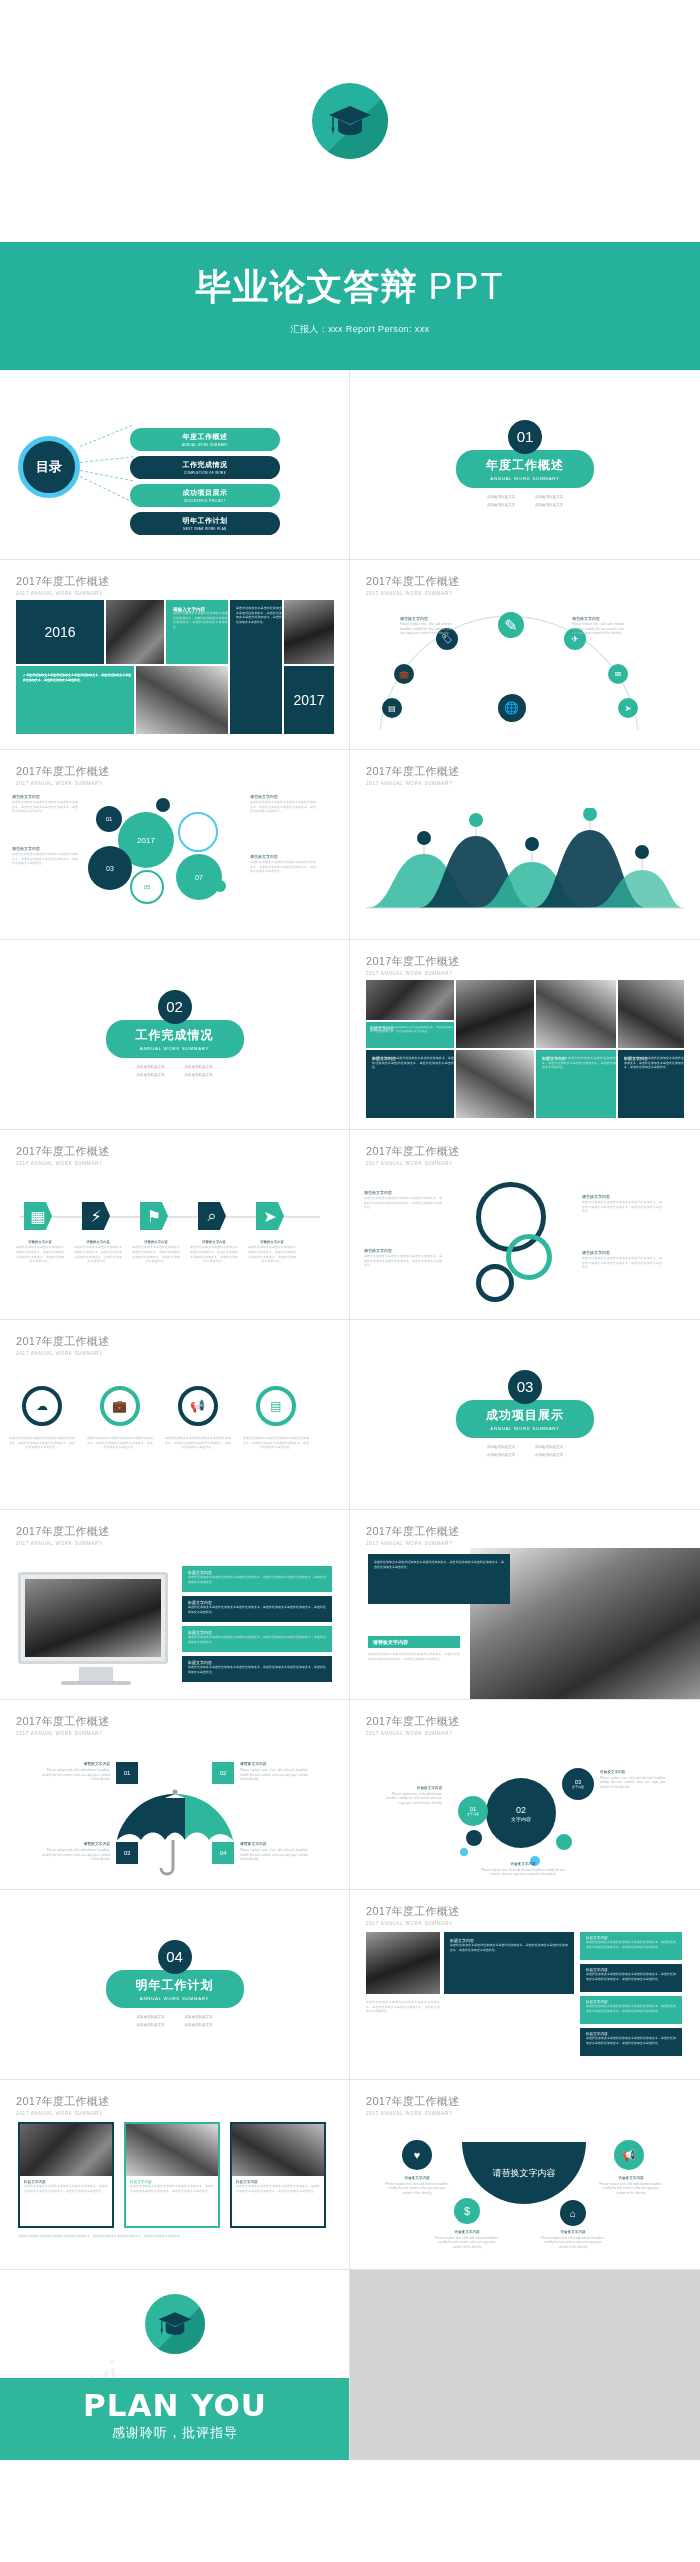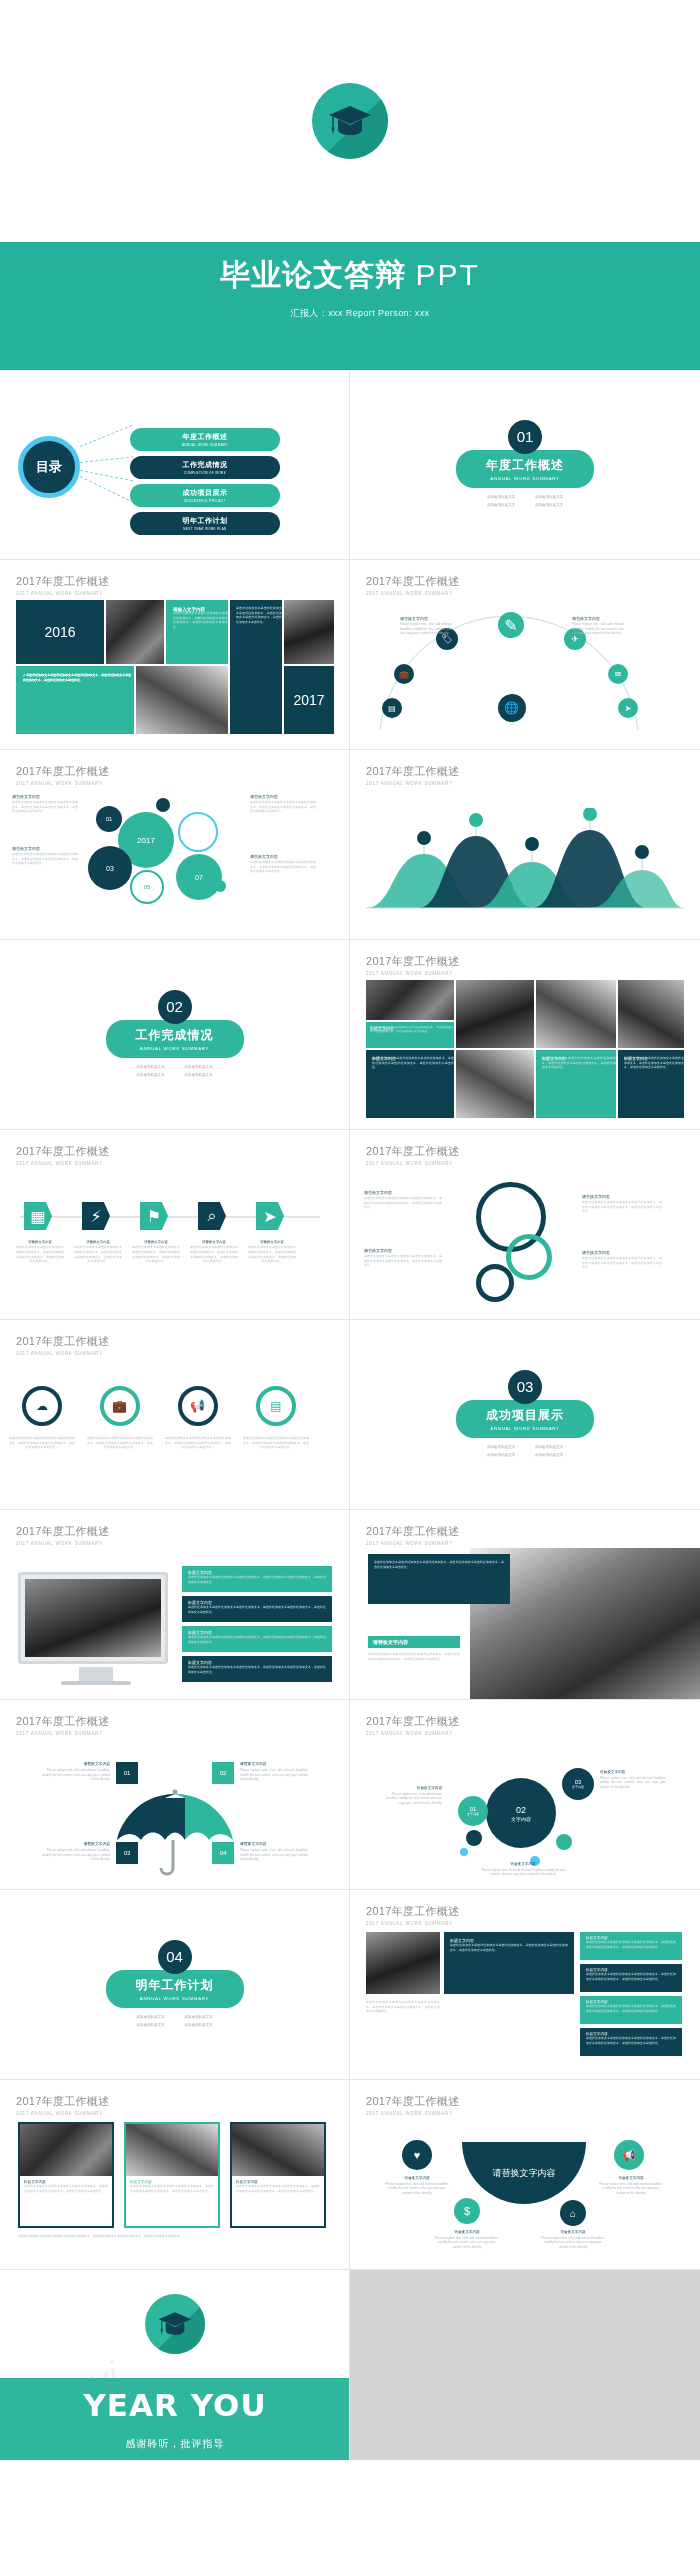--- a/index.html
+++ b/index.html
@@ -17,21 +17,21 @@
   .cover-top { height:242px; display:flex; align-items:center; justify-content:center; }
   .cap-badge { width:76px; height:76px; border-radius:50%; background:#25b19b;
                position:relative; overflow:hidden; display:flex; align-items:center;
                justify-content:center; }
   .cap-badge .shadow { position:absolute; width:120px; height:120px; background:#17907f;
                transform:rotate(45deg); left:28px; top:22px; opacity:.85; }
   .cap-badge svg { position:relative; z-index:2; }
   .cover-band { position:absolute; left:0; top:242px; width:700px; height:128px;
                 background:#25b19b; color:#fff; text-align:center; }
   .cover-sub { font-size:11px; letter-spacing:1.1px; padding-top:17px; color:#e6fffa; }
-  .cover-title { font-size:30px; font-weight:bold; letter-spacing:1px; margin-top:16px;
+  .cover-title { font-size:36px; font-weight:bold; letter-spacing:1px; margin-top:25px;
                  line-height:1.1; }
   .cover-title .en { font-weight:normal; letter-spacing:2px; }
   .cover-person { font-size:9px; margin-top:16px; color:#eafffb; letter-spacing:.4px;margin-left:20px; }
 
   
   .grid { display:flex; flex-wrap:wrap; width:700px; }
   .cell { width:350px; height:190px; background:#fff; border-right:1px solid #e3e3e3;
           border-bottom:1px solid #e3e3e3; position:relative; overflow:hidden; }
   .cell:nth-child(2n) { border-right:none; }
   .cell.blank { background:#d4d4d4; }
@@ -105,21 +105,21 @@
   .mon .base { position:absolute; left:40px; top:106px; width:70px; height:4px;
                background:#c5cbd0; border-radius:2px; }
 
   
   .ty { position:absolute; inset:0; background:#fff; }
   .ty-top { height:108px; display:flex; align-items:center; justify-content:center; }
   .ty-band { position:absolute; left:0; top:108px; width:350px; height:82px;
              background:#2fb79d; color:#fff; text-align:center; }
   .ty-band .big { font-size:31px; font-weight:bold; letter-spacing:1px; margin-top:9px;
                   font-family:"DejaVu Sans","Liberation Sans",sans-serif; }
-  .ty-band .small { font-size:10px; margin-top:14px; letter-spacing:1px; }
+  .ty-band .small { font-size:13px; margin-top:1px; letter-spacing:1px; }
   .wm { position:absolute; left:40px; top:96px; font-size:40px; color:rgba(0,0,0,.06);
         transform:rotate(-20deg); font-style:italic; pointer-events:none; }
   .badge-sm { width:60px; height:60px; border-radius:50%; background:#2fb79d;
               position:relative; overflow:hidden; display:flex; align-items:center;
               justify-content:center; }
   .badge-sm .shadow { position:absolute; width:96px; height:96px; background:#17907f;
               transform:rotate(45deg); left:22px; top:18px; opacity:.85; }
   .badge-sm svg { position:relative; z-index:2; }
 
   
@@ -707,21 +707,21 @@
             <svg width="36" height="28" viewBox="0 0 46 36">
               <path d="M23 3 L44 12 L23 21 L2 12 Z" fill="#0d4152"></path>
               <path d="M11 16 L11 26 C11 30 16 32 23 32 C30 32 35 30 35 26 L35 16 L23 22 Z" fill="#0d4152"></path>
               <path d="M6 13.6 L6 25" stroke="#0d4152" stroke-width="1.4" fill="none"></path>
               <path d="M4.4 24.5 q1.6 6 1.6 8 q0 -2 1.6 -8 z" fill="#0d4152"></path>
             </svg>
           </div>
         </div>
         <div class="wm">xinyi</div>
         <div class="ty-band">
-          <div class="big">YEAR YOU</div>
+          <div class="big">PLAN YOU</div>
           <div class="small">感谢聆听，批评指导</div>
         </div>
       </div>
     </div>
 
     <div class="cell blank" style="border-bottom:none"></div>
 
   </div>
 </div>
 

